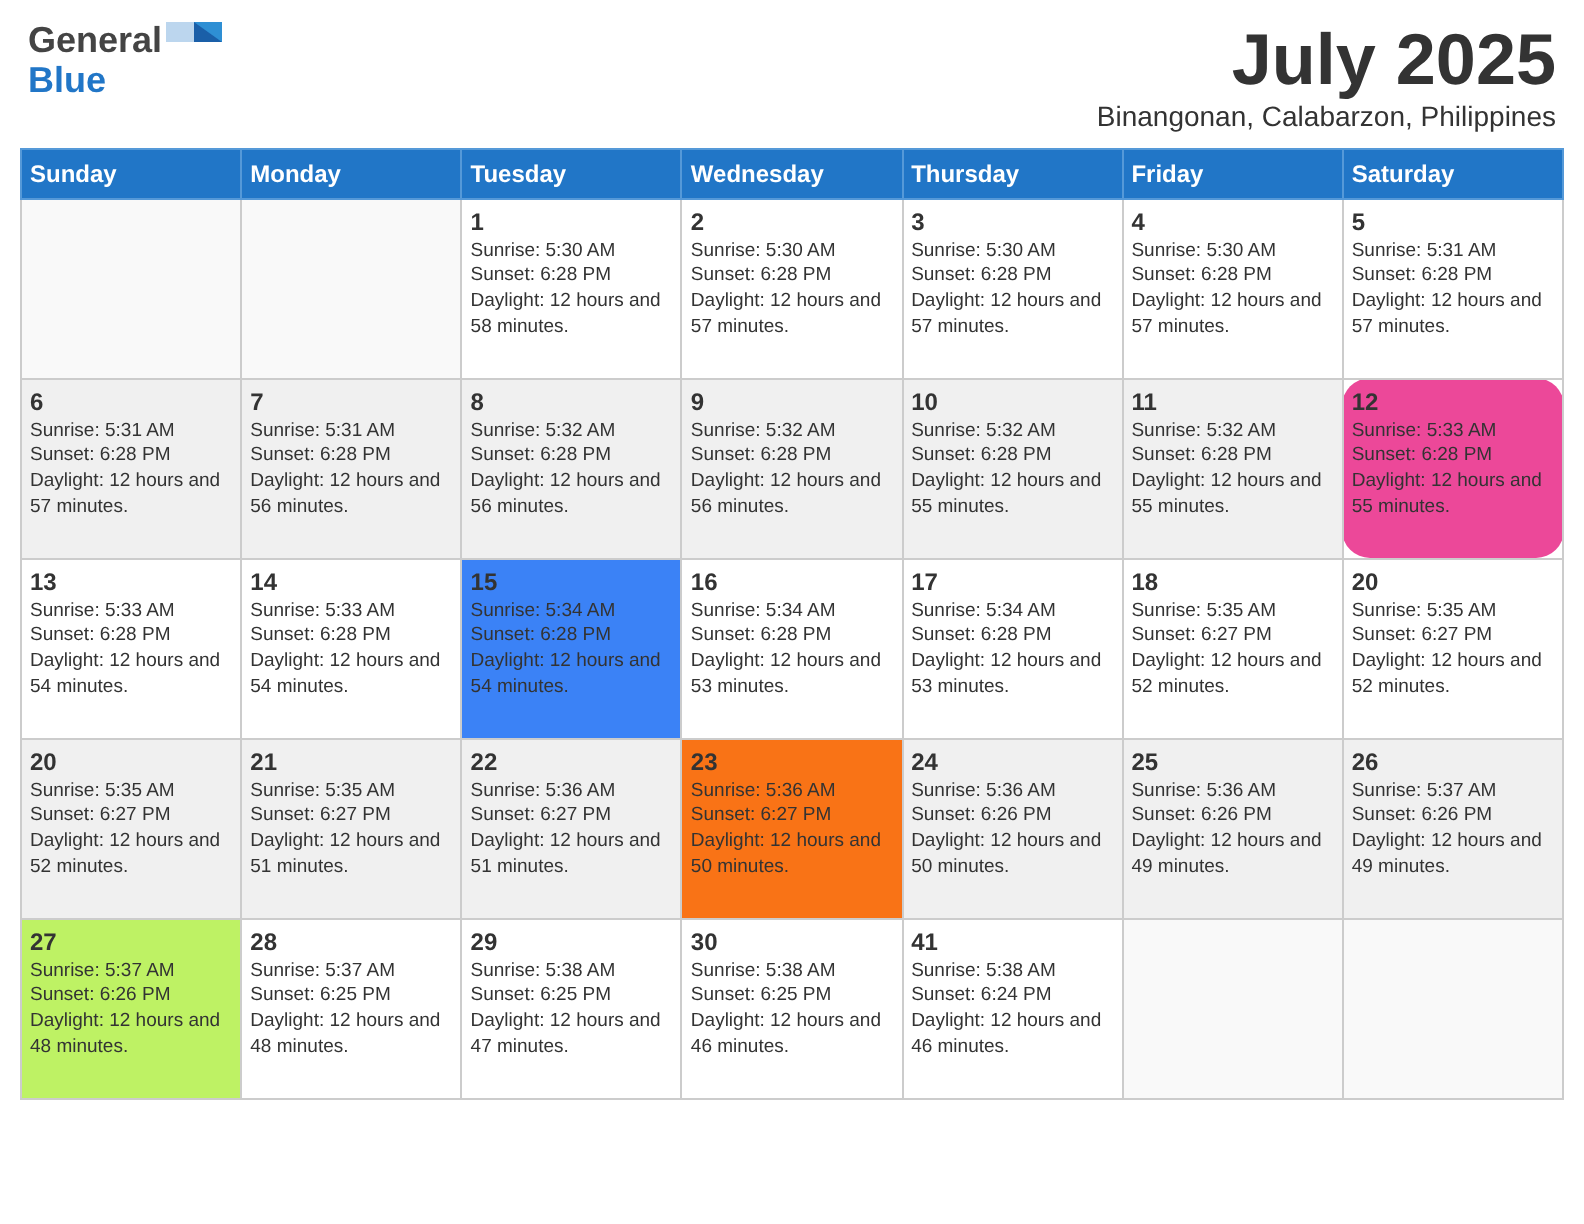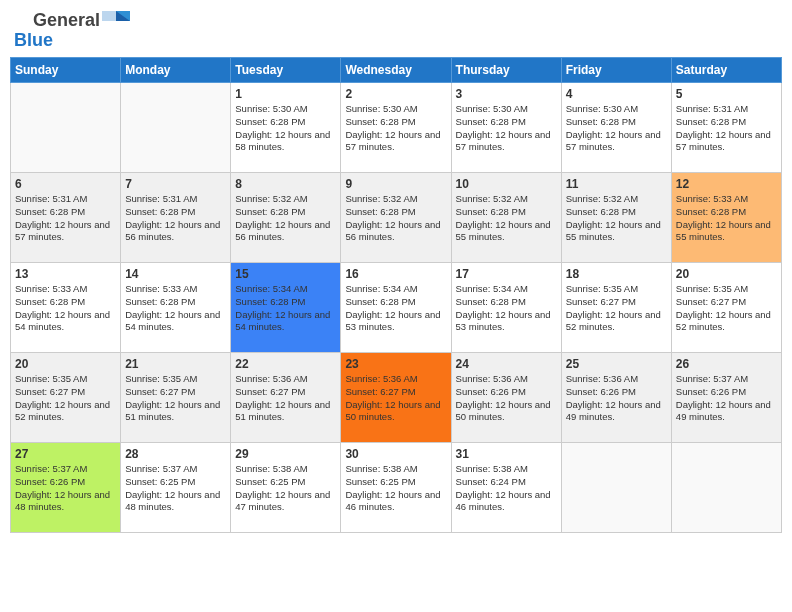--- a/index.html
+++ b/index.html
@@ -80,32 +80,36 @@
     .calendar tbody tr:nth-child(even) td {
       background: #f0f0f0;
     }
   </style>
 </head>
 <body>
 
 <div class="header">
   <div class="logo">
     <div>
-      <div style="display:flex;align-items:center;margin-left:19px;">
+      <div style="display:flex;align-items:center;">
         <span style="font-size:18px;font-weight:bold;color:#444;">General</span>
         <svg width="28" height="20" viewBox="0 0 28 20" style="margin: 0 2px;">
           <polygon points="14,0 28,0 28,10 14,10" fill="#2176c7"></polygon>
           <polygon points="14,0 28,0 28,10" fill="#1a5fa8"></polygon>
           <polygon points="0,0 14,0 14,10 0,10" fill="#2176c7" opacity="0.3"></polygon>
           <path d="M14 0 L28 10 L14 10 Z" fill="#1a5fa8"></path>
           <path d="M14 0 L28 0 L28 10 Z" fill="#2e8fd4"></path>
         </svg>
       </div>
       <div style="font-size:18px;font-weight:bold;color:#2176c7;line-height:1;">Blue</div>
     </div>
+  </div>
+  <div class="title-block">
+    <div class="month-year">July 2025</div>
+    <div class="location">Binangonan, Calabarzon, Philippines</div>
   </div>
 </div>
 
 <table class="calendar">
   <thead>
     <tr>
       <th>Sunday</th>
       <th>Monday</th>
       <th>Tuesday</th>
       <th>Wednesday</th>
@@ -201,21 +205,21 @@
           </div>
         </td>
         <td style="background: rgb(240, 240, 240);">
           <div class="day-num">11</div>
           <div class="day-info">
             <div>Sunrise: 5:32 AM</div>
             <div>Sunset: 6:28 PM</div>
             <div>Daylight: 12 hours and 55 minutes.</div>
           </div>
         </td>
-        <td style="background: #fdba74;">
+        <td style="background: #ec4899; border-radius: 14px;">
           <div class="day-num">12</div>
           <div class="day-info">
             <div>Sunrise: 5:33 AM</div>
             <div>Sunset: 6:28 PM</div>
             <div>Daylight: 12 hours and 55 minutes.</div>
           </div>
         </td>
       </tr>
       <tr>
         <td style="background: rgb(255, 255, 255);">
@@ -360,21 +364,21 @@
         </td>
         <td style="background: rgb(255, 255, 255);">
           <div class="day-num">30</div>
           <div class="day-info">
             <div>Sunrise: 5:38 AM</div>
             <div>Sunset: 6:25 PM</div>
             <div>Daylight: 12 hours and 46 minutes.</div>
           </div>
         </td>
         <td style="background: rgb(255, 255, 255);">
-          <div class="day-num">31</div>
+          <div class="day-num">41</div>
           <div class="day-info">
             <div>Sunrise: 5:38 AM</div>
             <div>Sunset: 6:24 PM</div>
             <div>Daylight: 12 hours and 46 minutes.</div>
           </div>
         </td>
         <td class="empty-cell" style="background: rgb(249, 249, 249);"></td>
         <td class="empty-cell" style="background: rgb(249, 249, 249);"></td>
       </tr>
     </tbody>

